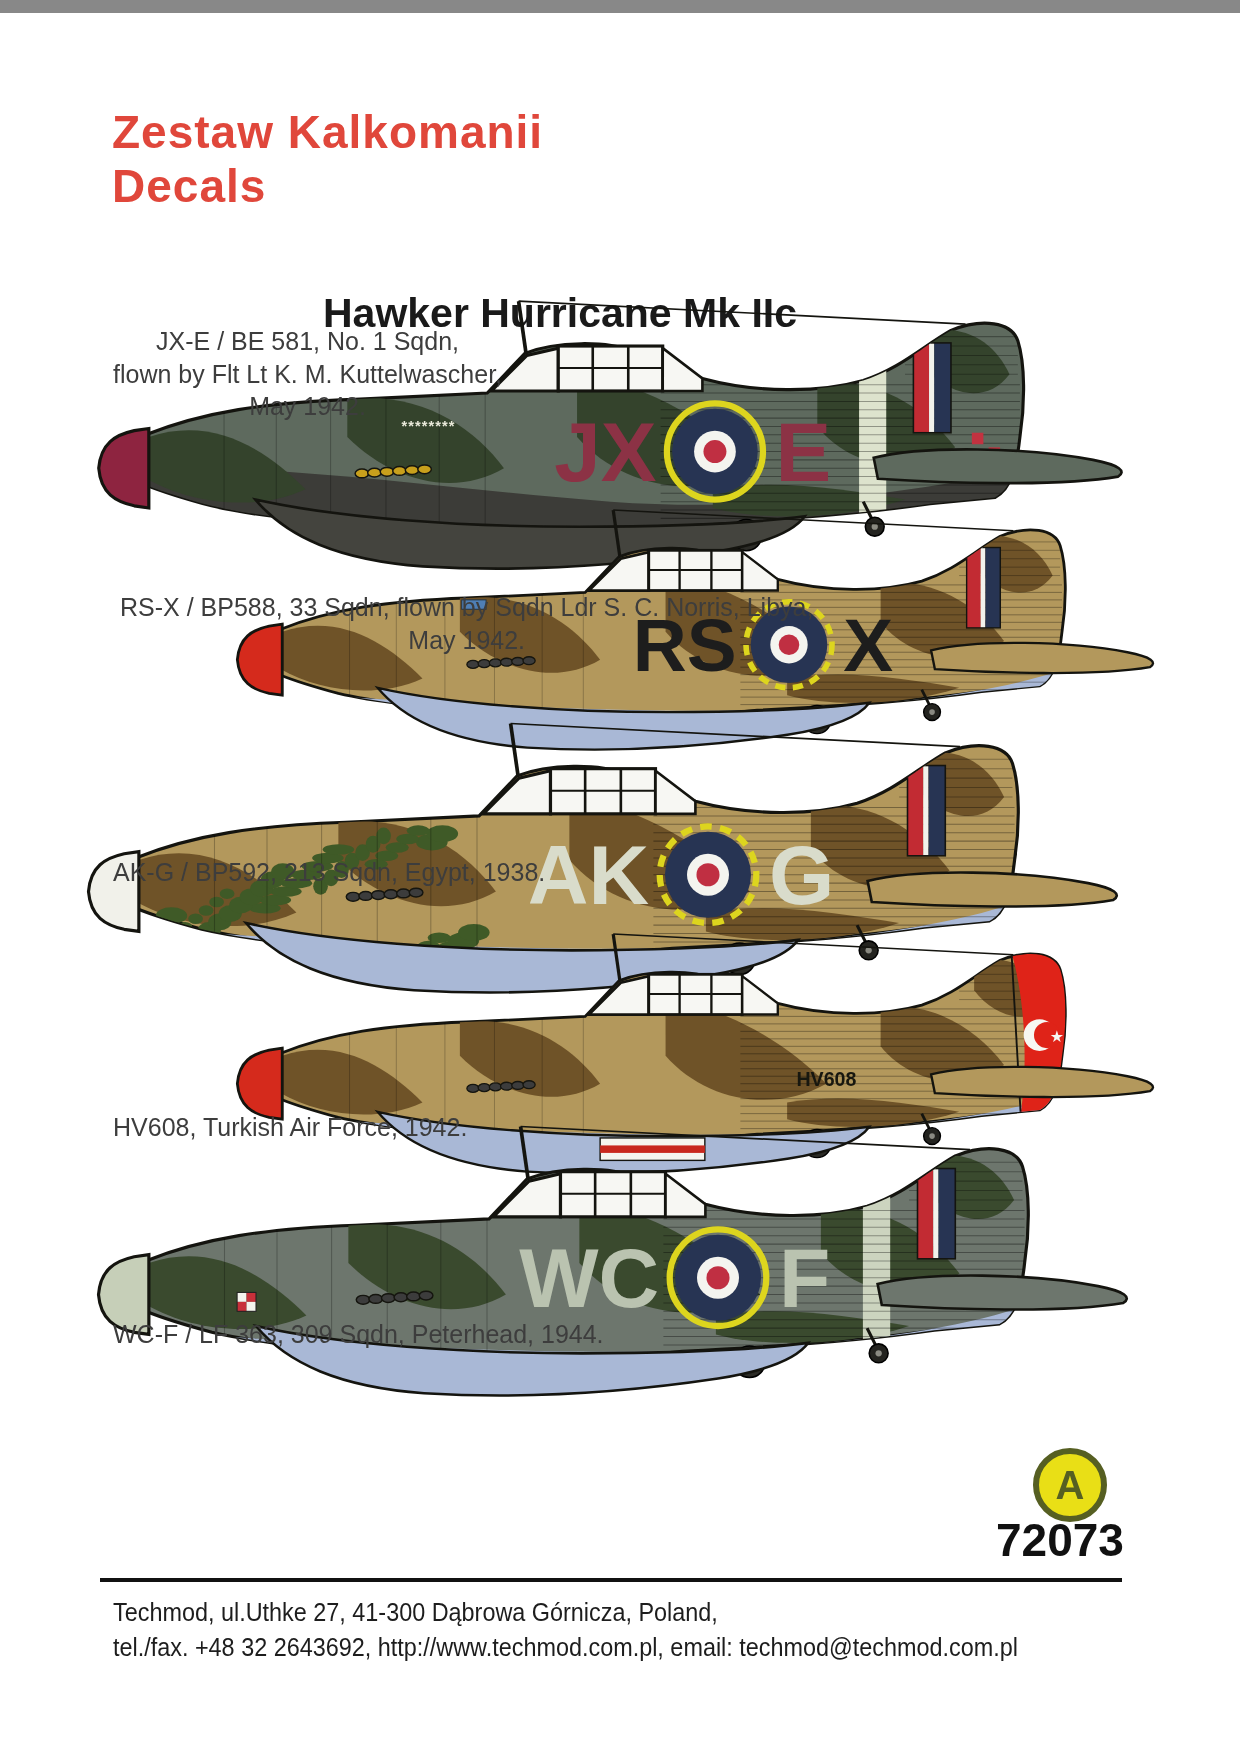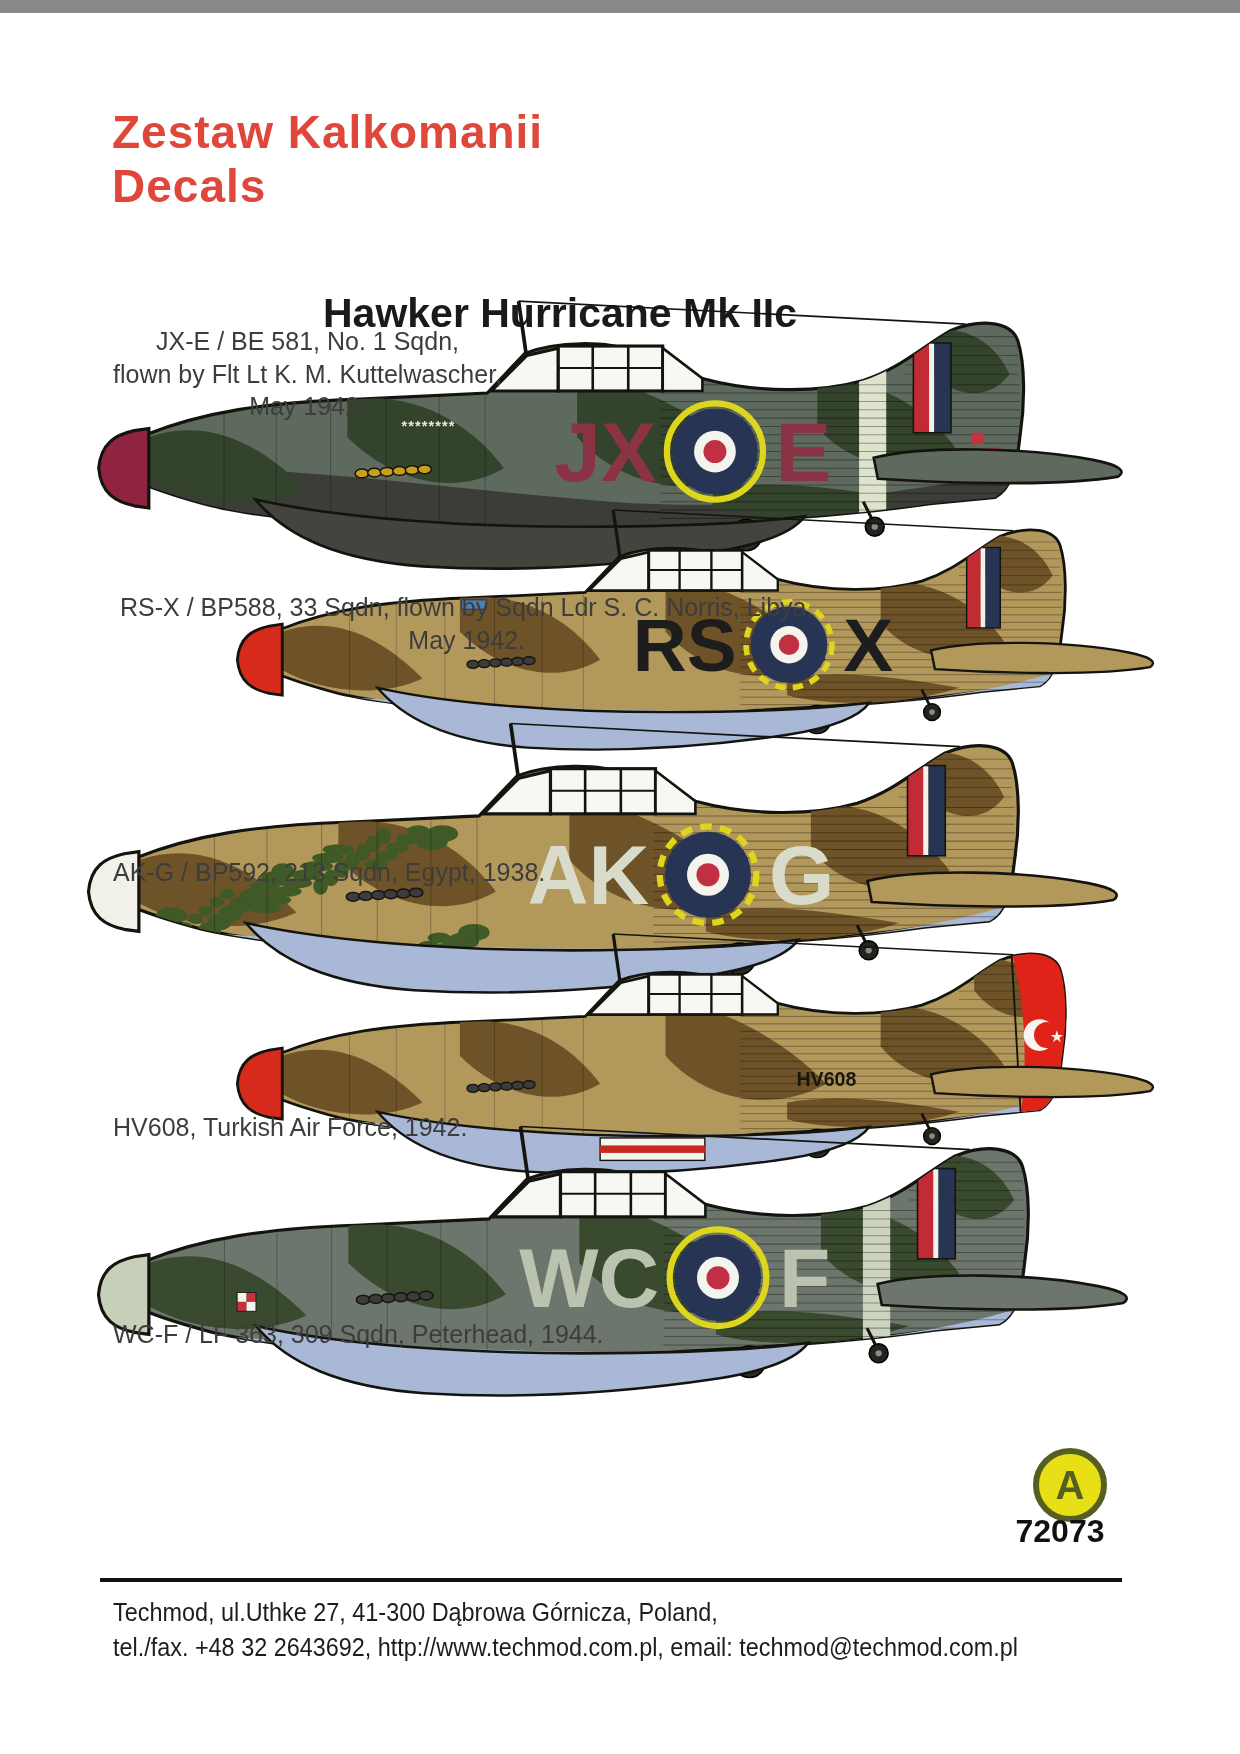--- a/index.html
+++ b/index.html
@@ -12,21 +12,21 @@
         font-size:41px;font-weight:bold;color:#1a1a1a;}
   .caption{position:absolute;z-index:5;font-size:25px;color:#3d3d3d;line-height:1.3;text-align:center;}
   .caption div{white-space:nowrap;}
   .plane-wrap{position:absolute;z-index:1;}
   .plane-wrap svg{display:block;width:100%;height:100%;}
   svg text{font-family:"Liberation Sans",sans-serif;}
   .badge-a{position:absolute;left:1033px;top:1435px;width:62px;height:62px;border-radius:50%;
         display:flex;align-items:center;justify-content:center;
         font-size:40px;font-weight:bold;border:6px solid #565f22;}
   .product-number{position:absolute;left:960px;top:1500px;width:200px;text-align:center;
-        font-size:32px;font-weight:bold;color:#111;}
+        font-size:46px;font-weight:bold;color:#111;}
   .footer-rule{position:absolute;left:100px;top:1565px;width:1022px;height:4px;background:#111;}
   .footer-text{position:absolute;left:113px;top:1582px;font-size:26px;color:#1d1d1d;
         line-height:1.35;transform:scaleX(0.9);transform-origin:left top;white-space:nowrap;}
 </style>
 </head>
 <body>
 
 <div class="page">
 
   <div class="brand-title" style="color: rgb(224, 71, 59);">

